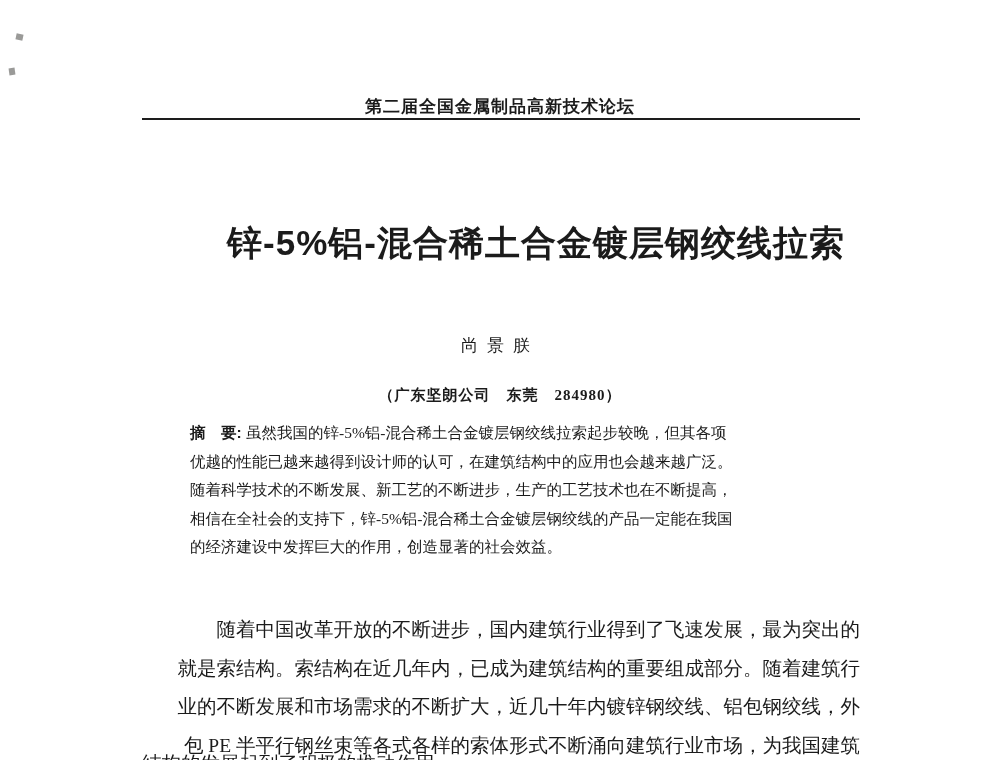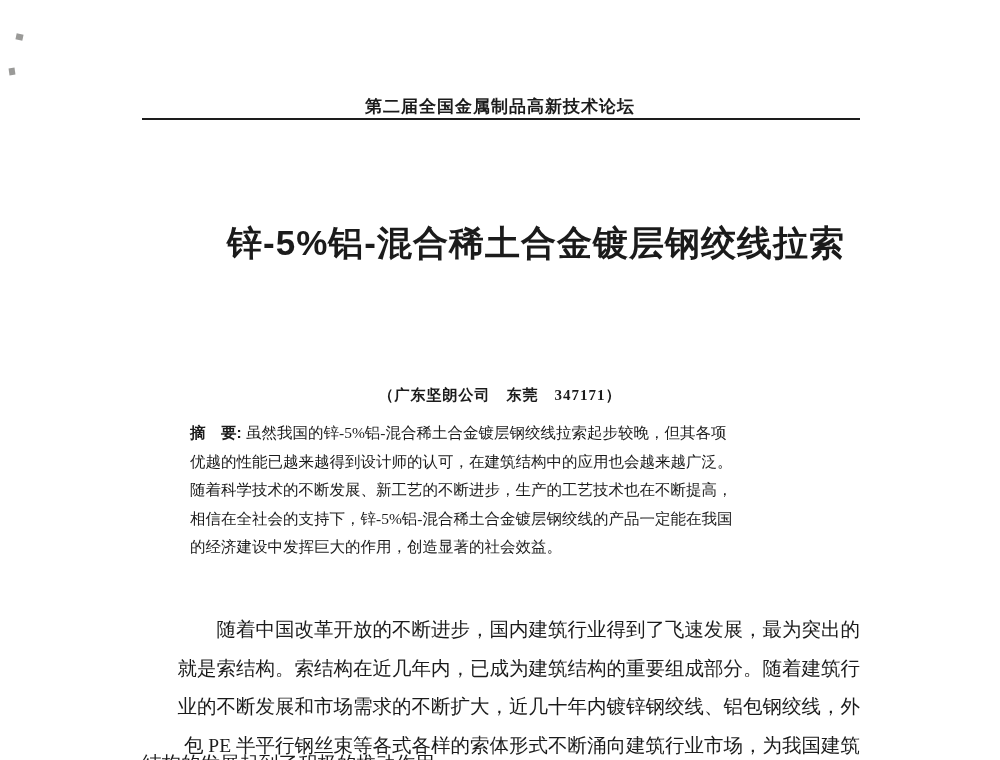--- a/index.html
+++ b/index.html
@@ -129,22 +129,23 @@
   <span class="scan-artifact a2"></span>
 
   <div class="forum-header heiti">第二届全国金属制品高新技术论坛</div>
 
   <div class="header-rule"></div>
 
   <div class="paper-title heiti">
     <div>锌-5%铝-混合稀土合金镀层钢绞线拉索</div>
   </div>
 
+  <div class="author song">尚景朕</div>
 
-  <div class="affiliation song">（广东坚朗公司　东莞　347171）</div>
+  <div class="affiliation song">（广东坚朗公司　东莞　284980）</div>
 
   <div class="abstract-block song">
     <p style="margin:0;">
       <span class="label">摘　要: </span><span class="preline">虽然我国的锌-5%铝-混合稀土合金镀层钢绞线拉索起步较晚，但其各项
 优越的性能已越来越得到设计师的认可，在建筑结构中的应用也会越来越广泛。
 随着科学技术的不断发展、新工艺的不断进步，生产的工艺技术也在不断提高，
 相信在全社会的支持下，锌-5%铝-混合稀土合金镀层钢绞线的产品一定能在我国
 的经济建设中发挥巨大的作用，创造显著的社会效益。</span>
     </p>
   </div>

